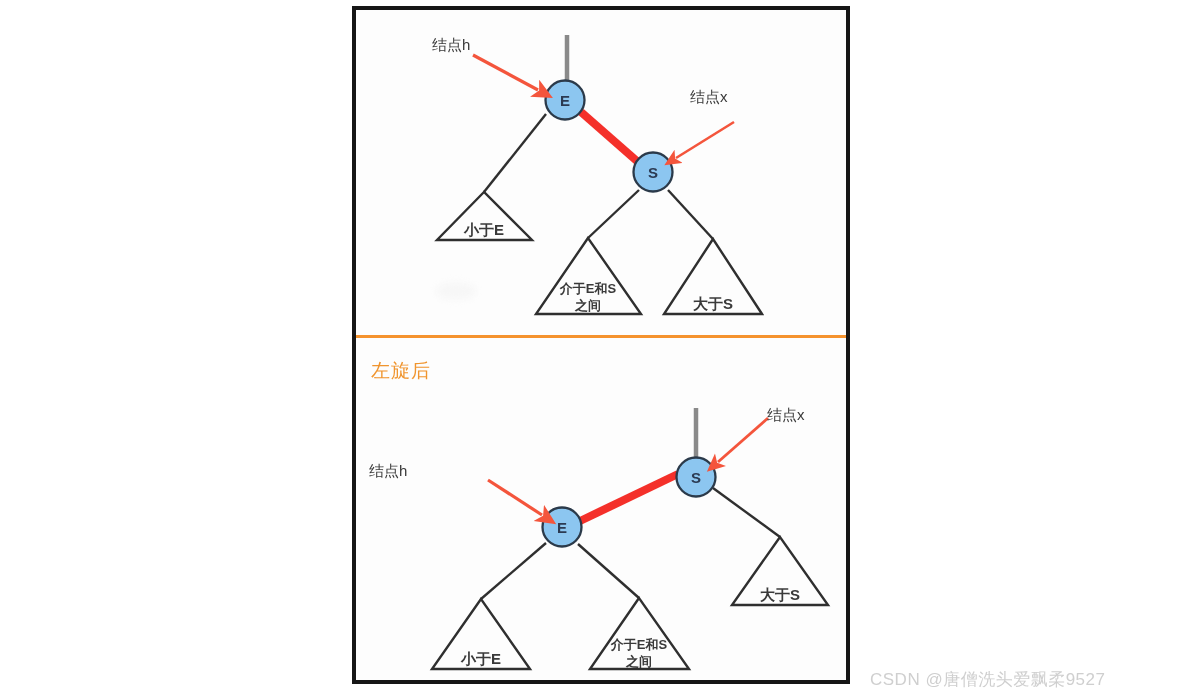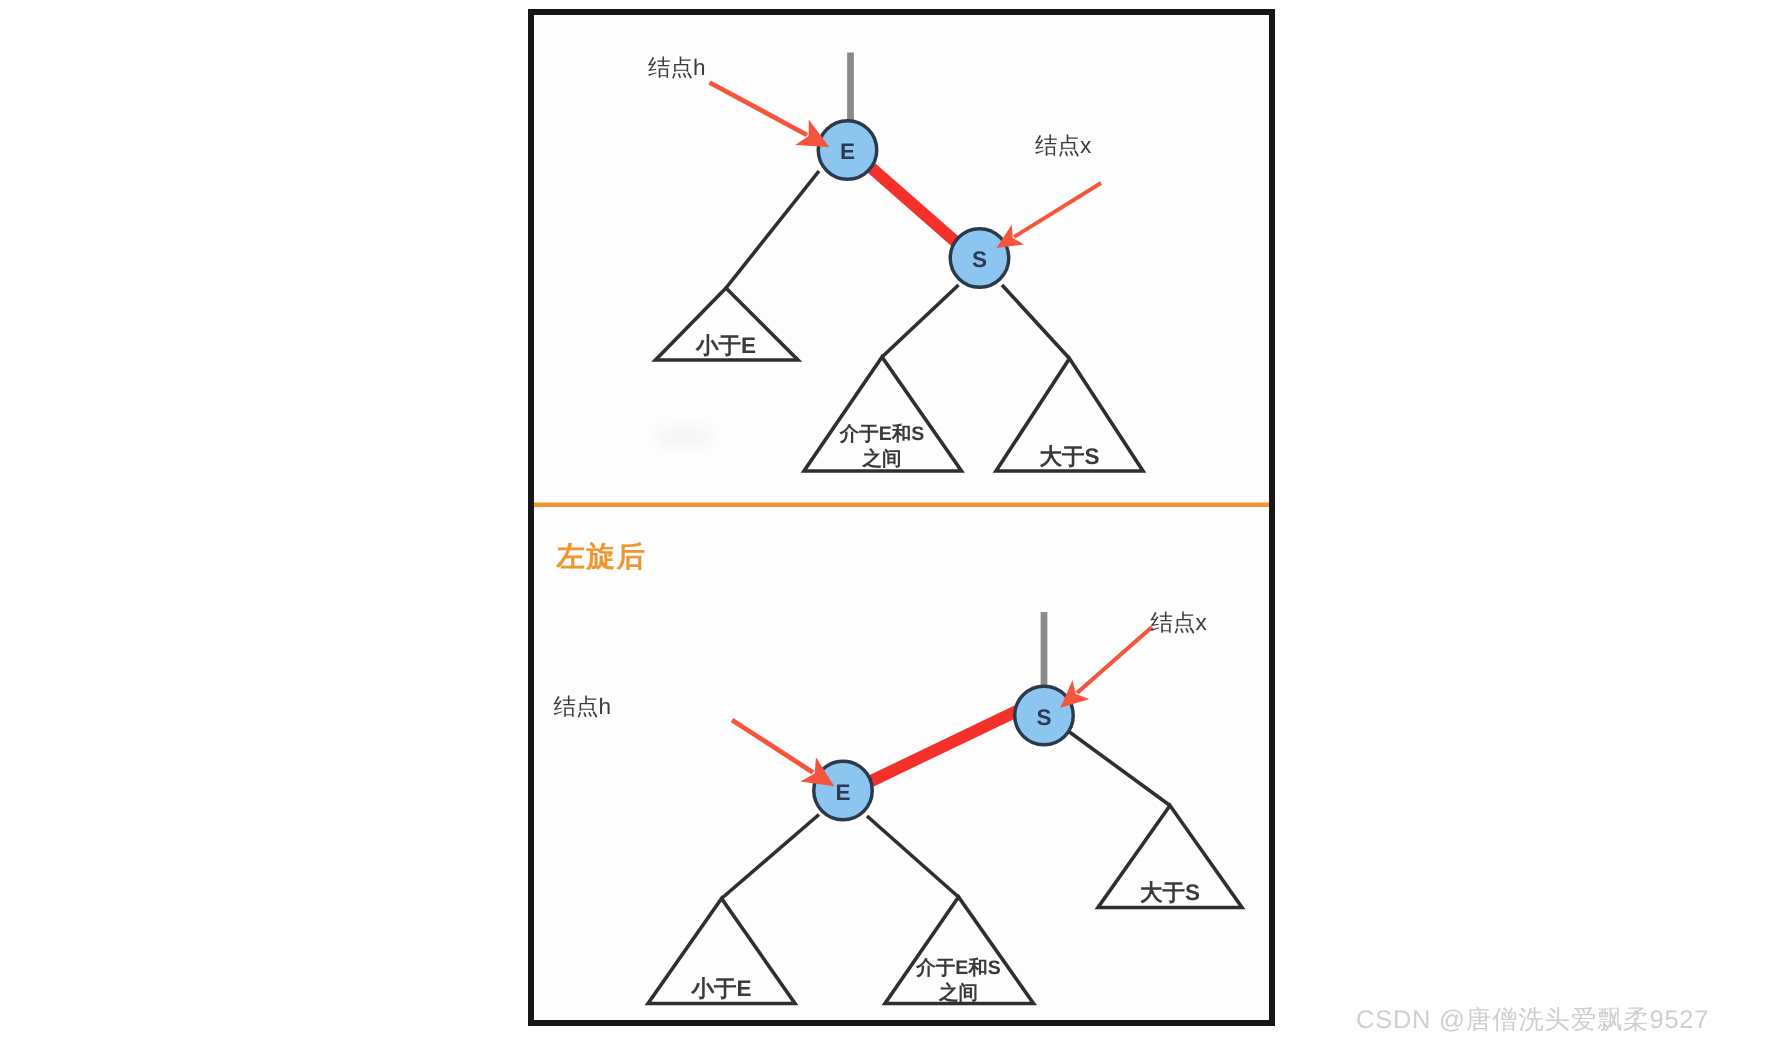--- a/index.html
+++ b/index.html
@@ -40,40 +40,40 @@
     position: absolute;
     left: 0;
     width: 490px;
     height: 3px;
     background: #f5932e;
   }
   
   .section-title {
     position: absolute;
     font-size: 19px;
-    font-weight: 700;
+    font-weight: 400;
     color: #f0952f;
     letter-spacing: 1px;
     white-space: nowrap;
     font-family: "Liberation Sans", "DejaVu Sans", sans-serif;
   }
   
   .anno-label {
     position: absolute;
     font-size: 15px;
     font-weight: 400;
     color: #3a3a3a;
     white-space: nowrap;
     font-family: "Liberation Sans", "DejaVu Sans", sans-serif;
   }
   
   
   #watermark {
     position: absolute;
-    left: 904px;
+    left: 870px;
     top: 668px;
     font-size: 17px;
     color: #cfcfcf;
     white-space: nowrap;
     letter-spacing: 0.5px;
     font-family: "Liberation Sans", "DejaVu Sans", sans-serif;
   }
   
   #smudge {
     position: absolute;

